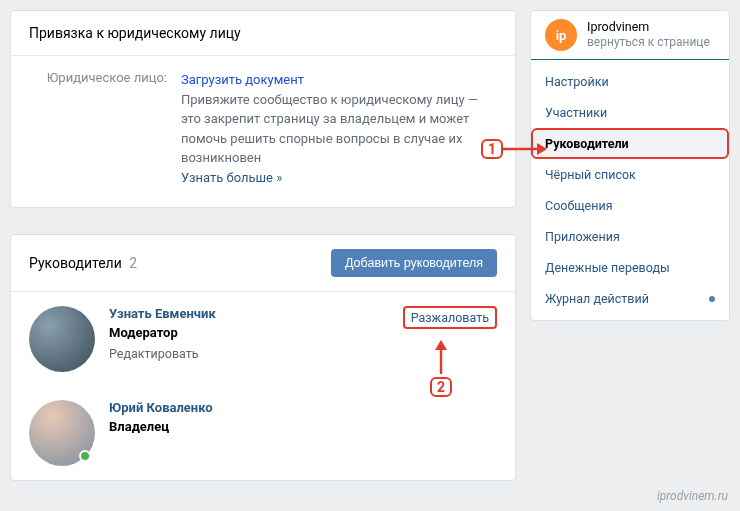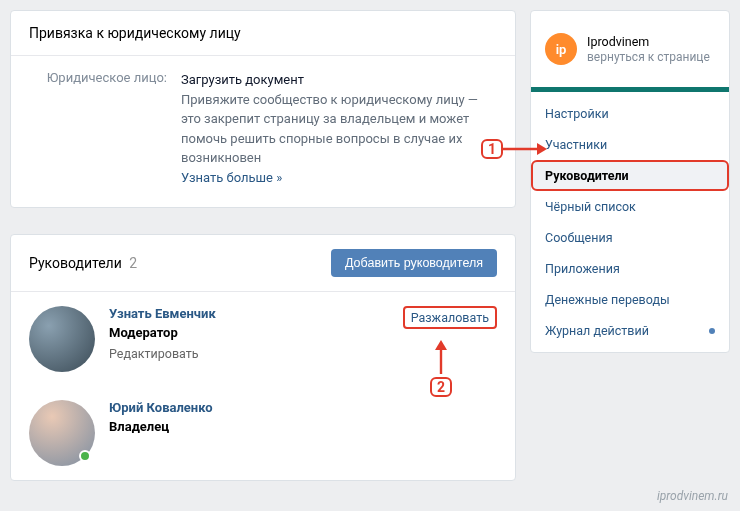--- a/index.html
+++ b/index.html
@@ -35,21 +35,21 @@
   .card-body { padding: 14px 18px 20px; }
 
   .legal-row { display: flex; }
   .legal-label {
     width: 152px;
     color: #818c99;
     text-align: right;
     padding-right: 14px;
   }
   .legal-content { flex: 1; color: #626d7a; line-height: 1.5; }
-  .link { color: #0f172a; cursor: pointer; }
+  .link { color: #1d4ed8; cursor: pointer; }
   .more-link { color: #2a5885; cursor: pointer; }
 
   
   .managers-header {
     display: flex;
     align-items: center;
     justify-content: space-between;
     padding: 14px 18px;
     border-bottom: 1px solid #e7e8ec;
   }
@@ -128,23 +128,22 @@
   }
 
   
   .side-card {
     background: #fff;
     border: 1px solid #dce1e6;
     border-radius: 4px;
   }
   .side-profile {
     display: flex;
-    align-items: center;
-    padding: 22px 14px;
-    border-bottom: 5px solid #0f766e;
+    padding: 8px 14px;
+    border-bottom: 1px solid #0f766e;
   }
   .side-avatar {
     width: 32px; height: 32px;
     border-radius: 50%;
     background: #ff8b2c;
     color: #fff;
     display: flex;
     align-items: center;
     justify-content: center;
     font-size: 13px;

